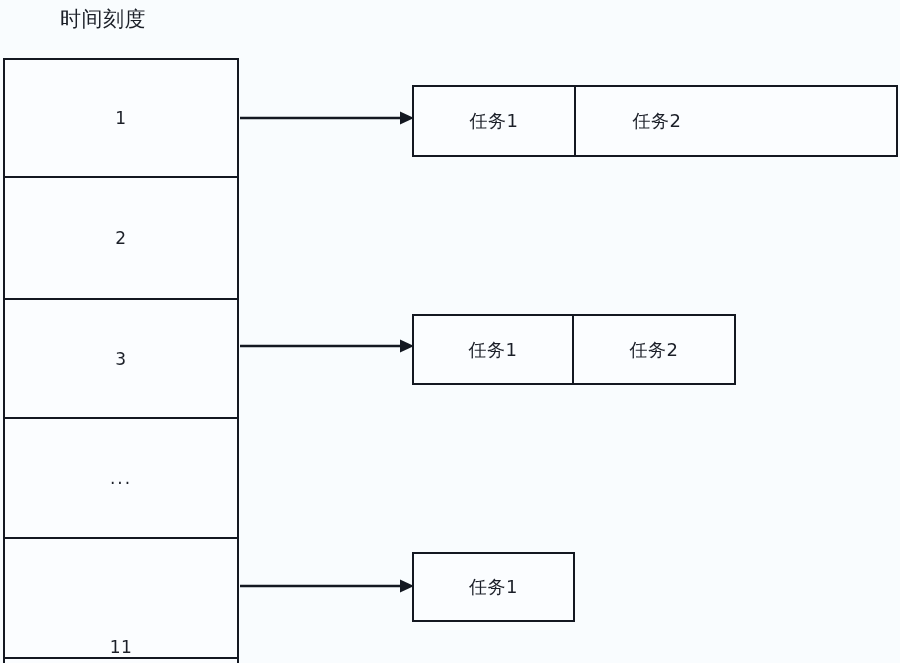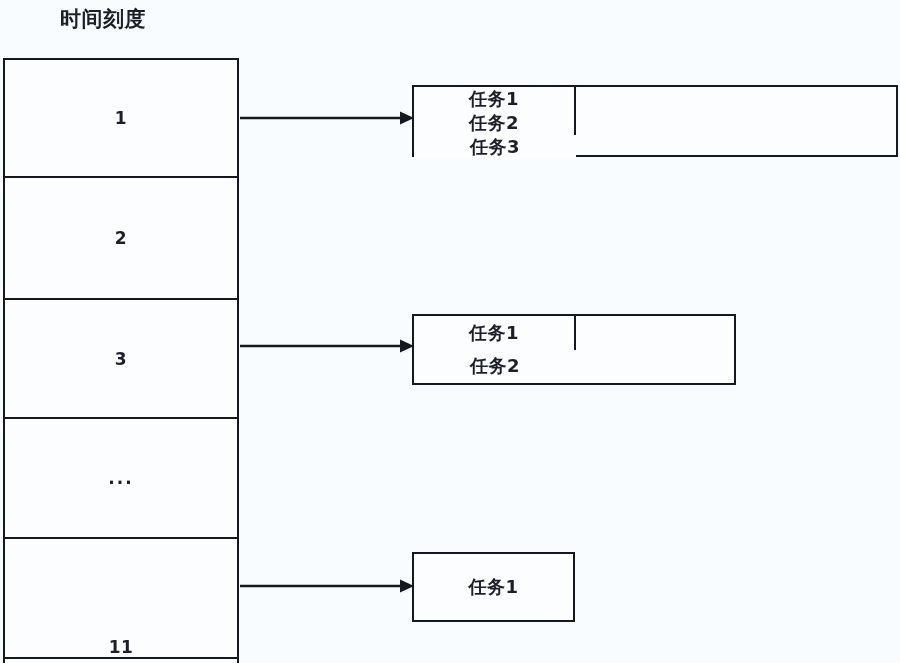--- a/index.html
+++ b/index.html
@@ -11,21 +11,20 @@
     height: 663px;
     background: #f9fcfe;
     font-family: "DejaVu Sans", "Liberation Sans", sans-serif;
     overflow: hidden;
     position: relative;
   }
   #canvas {
     position: relative;
     width: 900px;
     height: 527px;
-    font-weight: bold;
   }
 
   
   .diagram-title {
     position: absolute;
     left: 60px;
     top: 5px;
     font-size: 21px;
     line-height: 28px;
     color: #1b1f28;
@@ -80,21 +79,20 @@
   }
   .arrow svg { display: block; }
 
   
   .task-chain {
     position: absolute;
     display: flex;
     box-sizing: border-box;
     border: 2px solid #141821;
     background: #fbfdff;
-    flex-direction: column;
   }
   .task-cell {
     box-sizing: border-box;
     width: 162px;
     height: 100%;
     display: flex;
     align-items: center;
     justify-content: center;
     font-size: 18px;
     color: #1b1f28;
@@ -156,21 +154,20 @@
   <div class="arrow" style="left:240px; top:579px; width:175px;">
     <svg width="175" height="14" viewBox="0 0 175 14">
       <line x1="0" y1="7" x2="162" y2="7" stroke="#141821" stroke-width="2.4"></line>
       <polygon points="160,0.5 174,7 160,13.5" fill="#141821"></polygon>
     </svg>
   </div>
 
   <div class="task-chain" id="chain-1">
     <div class="task-cell">任务1</div>
     <div class="task-cell">任务2</div>
-    <div class="task-cell">任务3</div>
   </div>
 
   <div class="task-chain" id="chain-2">
     <div class="task-cell">任务1</div>
     <div class="task-cell">任务2</div>
   </div>
 
   <div class="task-chain" id="chain-3">
     <div class="task-cell">任务1</div>
   </div>

